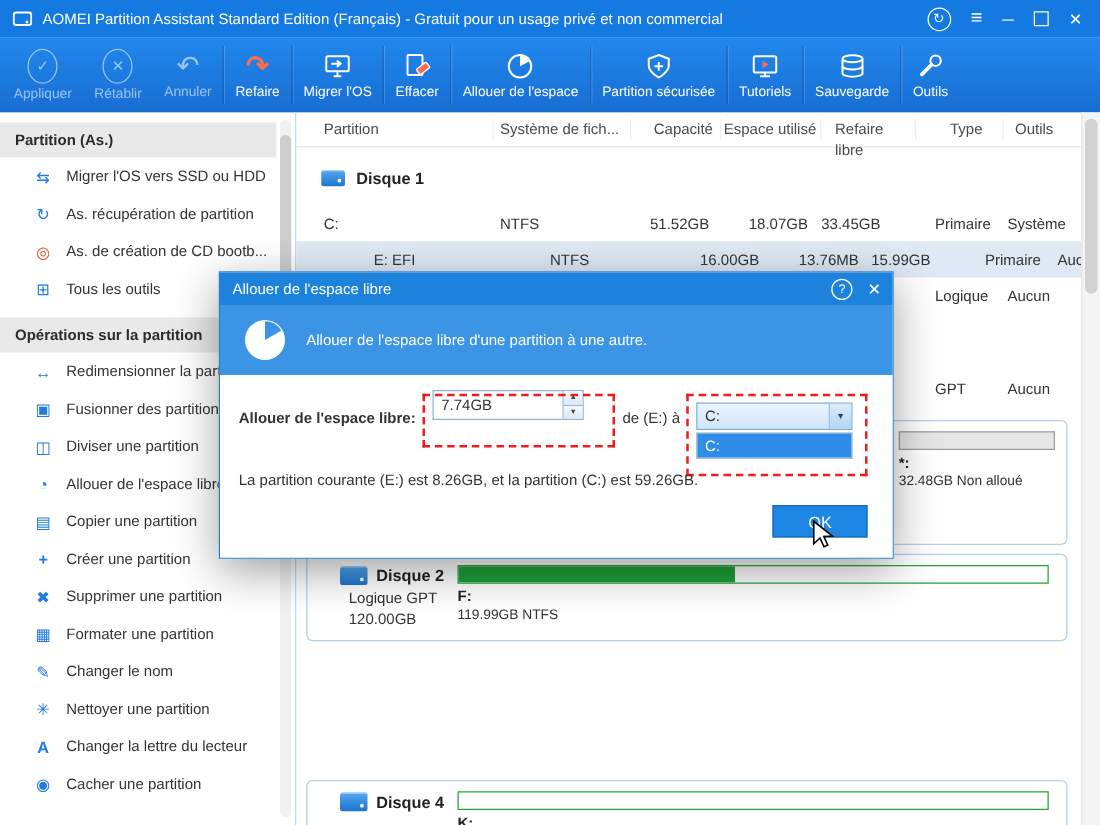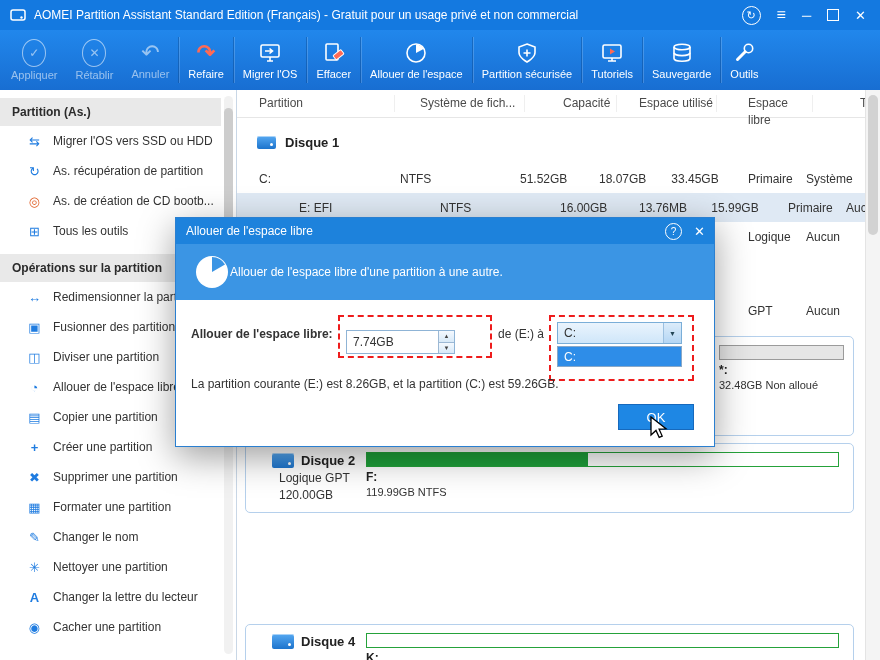--- a/index.html
+++ b/index.html
@@ -39,31 +39,31 @@
   .side-item .g{width:15px;text-align:center;color:#1f7ce0;font-size:13px;flex:0 0 auto;}
   .side-item .g.warm{color:#e0622a;}
   .side-item .g.bold{font-weight:bold;}
   .side-scroll{position:absolute;right:3px;top:6px;width:9px;bottom:6px;background:#f1f1f1;border-radius:5px;}
   .side-thumb{position:absolute;left:0;top:12px;width:9px;height:300px;background:#cdcdcd;border-radius:5px;}
 
   
   .main{position:absolute;left:237px;top:90px;right:0;bottom:0;background:#fff;}
   .tbl-head{position:absolute;left:0;top:0;right:15px;height:27px;display:grid;
             grid-template-columns:158px 110px 72px 80px 76px 70px auto;align-items:center;
-            font-size:12px;color:#4a4a4a;border-bottom:1px solid #e6e6e6;gap:20px;}
+            font-size:12px;color:#4a4a4a;border-bottom:1px solid #e6e6e6;}
   .tbl-head span{border-right:1px solid #efefef;height:17px;line-height:17px;box-sizing:border-box;}
   .h-part{padding-left:22px;}.h-fs{padding-left:5px;}.h-cap{padding-left:18px;}
   .h-used{padding-left:2px;}.h-free{padding-left:11px;}.h-type{padding-left:27px;}.h-stat{padding-left:9px;border-right:none!important;}
   .grp-row{position:absolute;left:0;top:30px;right:15px;height:44px;display:flex;align-items:center;
            gap:9px;padding-left:20px;font-size:13px;font-weight:bold;color:#222;}
   .t-row{position:absolute;left:0;right:15px;height:29px;display:grid;
          grid-template-columns:158px 110px 72px 80px 76px 70px auto;align-items:center;font-size:12px;color:#333;}
   .t-row.sel{background:#dfe9f4;}
   .c-part{padding-left:22px;}.c-fs{padding-left:5px;}.c-cap{padding-left:15px;}
-  .c-used{padding-left:22px;}.c-free{text-align:center;}.c-type{padding-left:15px;}.c-stat{padding-left:3px;}
+  .c-used{padding-left:22px;}.c-free{text-align:left;}.c-type{padding-left:15px;}.c-stat{padding-left:3px;}
 
   .disk-ico{width:19px;height:13px;border-radius:2px;background:linear-gradient(#55a8f2 0%,#1d74cc 100%);
             position:relative;flex:0 0 auto;box-shadow:inset 0 1px 0 rgba(255,255,255,.5);}
   .disk-ico::after{content:"";position:absolute;right:3px;bottom:3px;width:3px;height:3px;border-radius:50%;background:#fff;}
   .disk-ico.lg{width:22px;height:15px;}
 
   .card{position:absolute;left:8px;width:609px;border:1px solid #b5d0ec;border-radius:5px;
         background:#fff;box-sizing:border-box;display:flex;}
   .card-info{width:120px;padding:9px 0 0 26px;box-sizing:border-box;}
   .d-name{display:flex;align-items:center;gap:7px;font-weight:bold;font-size:13px;color:#222;}
@@ -81,29 +81,29 @@
 
   
   .dialog{position:absolute;left:175px;top:217px;width:540px;height:230px;background:#fff;
           border:1px solid #2a7fd0;box-sizing:border-box;box-shadow:0 10px 34px rgba(0,0,0,.38);z-index:5;}
   .dlg-title{height:26px;background:#1d82dc;color:#fff;display:flex;align-items:center;
              padding:0 9px 0 10px;font-size:12px;}
   .dlg-btns{margin-left:auto;display:flex;align-items:center;gap:12px;}
   .help{width:15px;height:15px;border:1.5px solid #fff;border-radius:50%;display:flex;align-items:center;
         justify-content:center;font-size:10px;color:#fff;}
   .dlg-close{font-size:13px;color:#fff;}
-  .dlg-banner{height:56px;background:#3b95e4;display:flex;align-items:center;
+  .dlg-banner{height:56px;background:#3b95e4;display:flex;align-items:center;gap:15px;
               padding-left:18px;color:#fff;font-size:12px;}
   .dlg-body{position:relative;height:146px;background:#fff;font-size:12px;color:#333;}
   .lbl1{position:absolute;left:15px;top:27px;font-weight:bold;}
   .lbl2{position:absolute;left:322px;top:27px;text-align:right;}
   .hl{position:absolute;border:2px dashed #ee1c1c;}
   .hl1{left:162px;top:15px;width:150px;height:39px;}
   .hl2{left:373px;top:15px;width:141px;height:62px;}
-  .num-input{position:absolute;left:170px;top:30px;width:109px;height:24px;border:1px solid #8fb4d6;
+  .num-input{position:absolute;left:170px;top:12px;width:121px;height:24px;border:1px solid #8fb4d6;
              box-sizing:border-box;display:flex;align-items:center;padding-left:6px;background:#fff;}
   .spin{position:absolute;right:0;top:0;bottom:0;width:15px;border-left:1px solid #9cb8d4;display:flex;flex-direction:column;}
   .spin span{flex:1;display:flex;align-items:center;justify-content:center;font-size:6px;color:#444;
              background:linear-gradient(#f4f9fe,#d8e9f8);}
   .spin span:first-child{border-bottom:1px solid #9cb8d4;}
   .combo{position:absolute;left:381px;top:22px;width:125px;height:22px;border:1px solid #7aaed8;
          background:linear-gradient(#eaf4fd,#cfe6f9);box-sizing:border-box;display:flex;align-items:center;padding-left:6px;}
   .combo-arrow{margin-left:auto;width:17px;align-self:stretch;border-left:1px solid #9cc0e0;display:flex;
                align-items:center;justify-content:center;font-size:7px;color:#245;
                background:linear-gradient(#dcecfa,#b4d6f4);}
@@ -319,21 +319,21 @@
     </div>
   </div>
 
   <div class="main">
 
     <div class="tbl-head">
       <span class="h-part">Partition</span>
       <span class="h-fs">Système de fich...</span>
       <span class="h-cap">Capacité</span>
       <span class="h-used">Espace utilisé</span>
-      <span class="h-free">Espace libre</span>
+      <span class="h-free">Refaire libre</span>
       <span class="h-type">Type</span>
       <span class="h-stat">Outils</span>
     </div>
 
     <div class="grp-row">
       <span class="disk-ico"></span>
       <span>Disque 1</span>
     </div>
 
     <div class="t-row" style="top:74px;">

